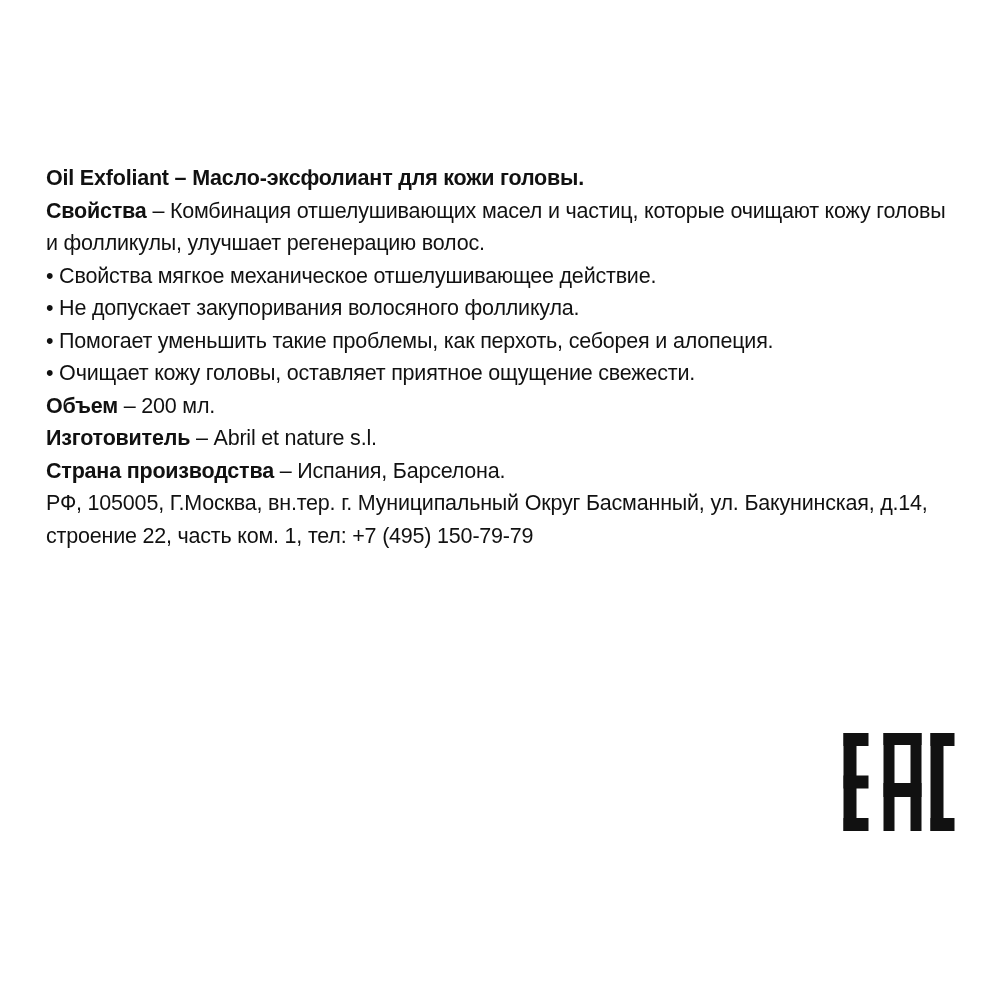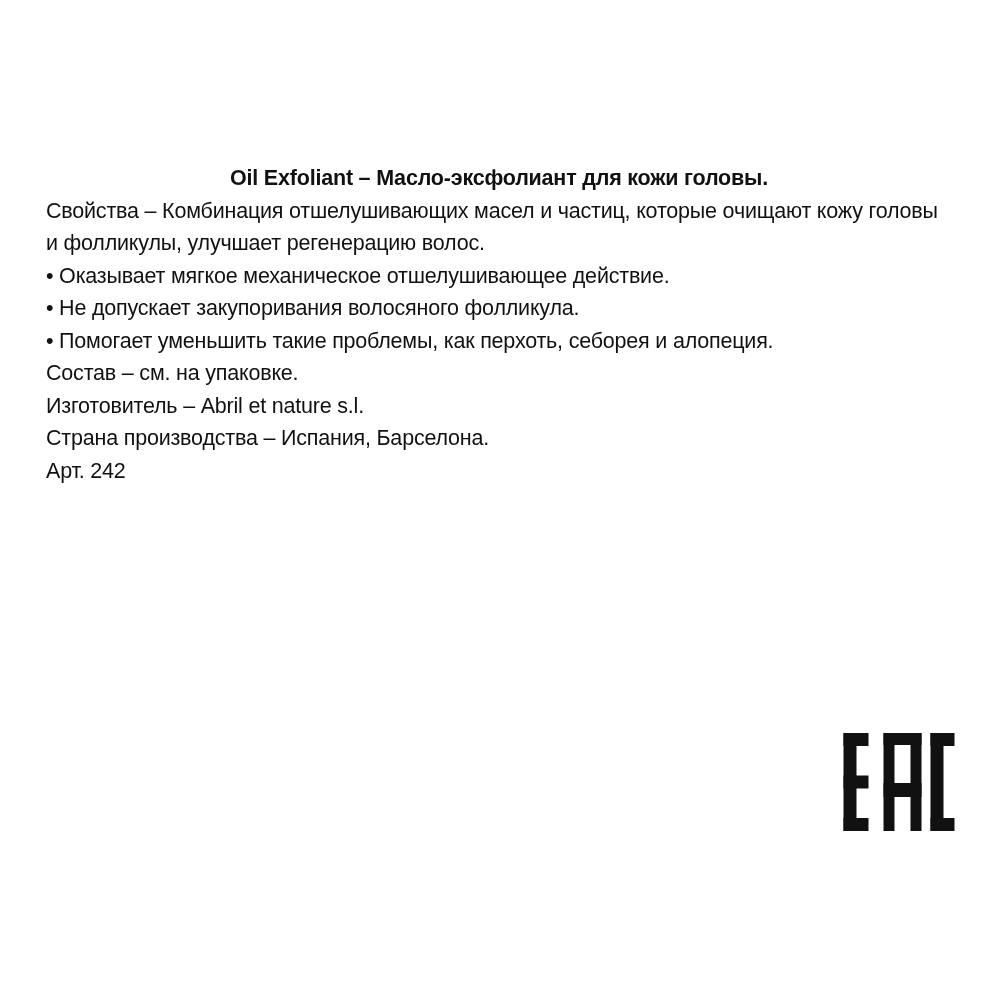--- a/index.html
+++ b/index.html
@@ -13,22 +13,22 @@
   }
   .sheet {
     position: absolute;
     left: 46px; top: 162px;
     width: 906px;
     font-size: 21.5px;
     line-height: 32.5px;
     letter-spacing: -0.2px;
   }
   .para { margin: 0; }
-  .title { margin: 0; font-weight: bold; text-align: center; }
-  .lead { font-weight: normal; }
+  .title { margin: 0; font-weight: bold; }
+  .lead { font-weight: bold; }
   .eac {
     position: absolute;
     left: 843px; top: 733px;
     width: 112px; height: 98px;
   }
   .eac rect { fill: #111111; }
 </style>
 </head>
 <body>
 
@@ -38,52 +38,56 @@
 
     <p class="title">Oil Exfoliant – Масло-эксфолиант для кожи головы.</p>
 
     <p class="para">
       <span class="lead">Свойства</span>
       <span>– Комбинация отшелушивающих масел и частиц, которые очищают кожу головы и фолликулы, улучшает регенерацию волос.</span>
     </p>
 
     <p class="para">
       <span>•</span>
-      <span>Оказывает мягкое механическое отшелушивающее действие.</span>
+      <span>Свойства мягкое механическое отшелушивающее действие.</span>
     </p>
     <p class="para">
       <span>•</span>
       <span>Не допускает закупоривания волосяного фолликула.</span>
     </p>
     <p class="para">
       <span>•</span>
       <span>Помогает уменьшить такие проблемы, как перхоть, себорея и алопеция.</span>
     </p>
-
+    <p class="para">
+      <span>•</span>
+      <span>Очищает кожу головы, оставляет приятное ощущение свежести.</span>
+    </p>
 
 
     <p class="para">
-      <span class="lead">Состав</span>
-      <span>– см. на упаковке.</span>
+      <span class="lead">Объем</span>
+      <span>– 200 мл.</span>
     </p>
+
 
     <p class="para">
       <span class="lead">Изготовитель</span>
       <span>– Abril et nature s.l.</span>
     </p>
 
     <p class="para">
       <span class="lead">Страна производства</span>
       <span>– Испания, Барселона.</span>
     </p>
 
 
+    <p class="para">РФ, 105005, Г.Москва, вн.тер. г. Муниципальный Округ Басманный, ул. Бакунинская, д.14, строение 22, часть ком. 1, тел: +7 (495) 150-79-79</p>
 
 
-    <p class="para">Арт. 242</p>
 
   </div>
 
   <svg class="eac" viewBox="0 0 111 98" role="img" xmlns="http://www.w3.org/2000/svg" aria-label="EAC">
 
     <rect x="0" y="0" width="13" height="98"></rect>
     <rect x="0" y="0" width="25" height="13"></rect>
     <rect x="0" y="42.5" width="25" height="13"></rect>
     <rect x="0" y="85" width="25" height="13"></rect>
 

